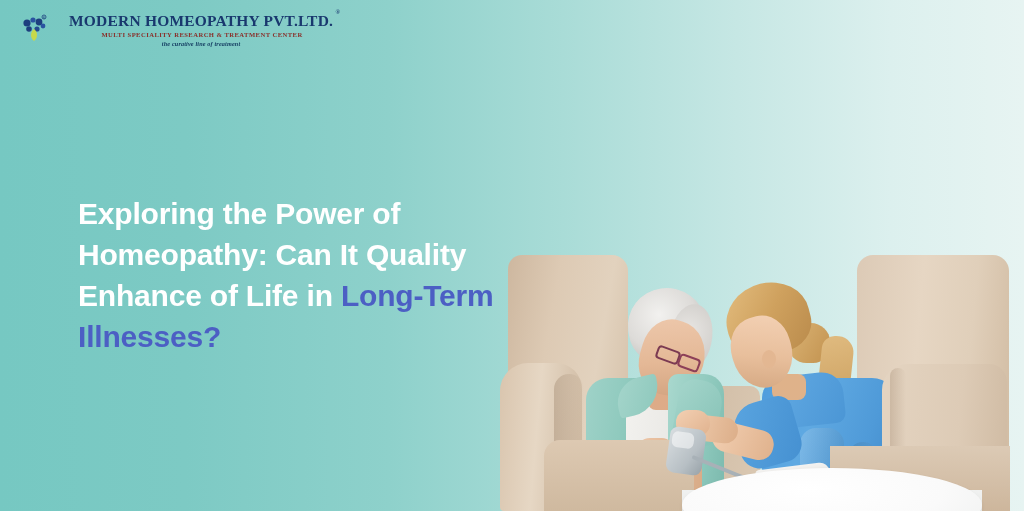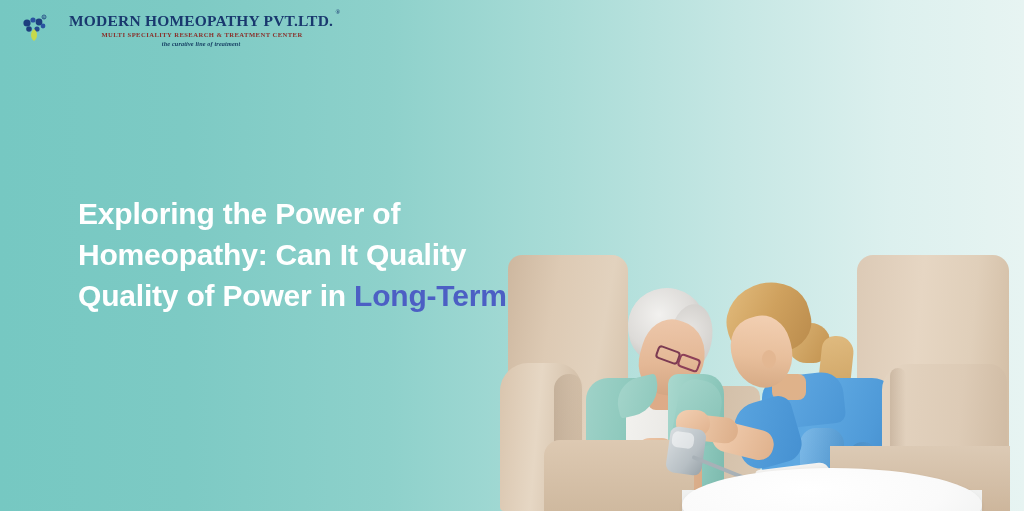--- a/index.html
+++ b/index.html
@@ -141,21 +141,22 @@
         <span>MODERN HOMEOPATHY PVT.LTD.</span><span class="logo-reg-mark">®</span>
       </div>
       <div class="logo-sub">MULTI SPECIALITY  RESEARCH  &amp;  TREATMENT CENTER</div>
       <div class="logo-tag">the curative line of treatment</div>
     </div>
   </div>
 
   <h1 class="headline">
     <span>Exploring the Power of</span><br>
     <span>Homeopathy: Can It Quality</span><br>
-    <span>Quality of Power in </span><span class="accent">Long-Term</span><br>
+    <span>Enhance of Life in </span><span class="accent">Long-Term</span><br>
+    <span class="accent">Illnesses?</span>
   </h1>
 
   <div class="photo">
     <div class="photo-blur">
 
       <div class="ph chair-l-back"></div>
       <div class="ph chair-m"></div>
       <div class="ph chair-r-back"></div>
       <div class="ph chair-r-cush"></div>
 

